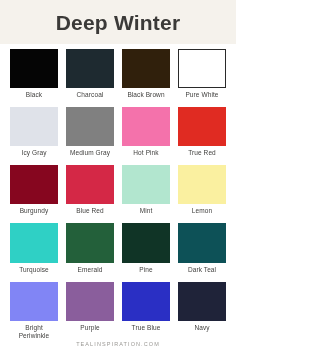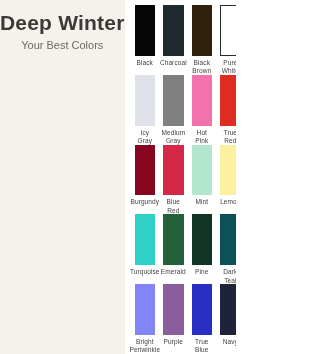--- a/index.html
+++ b/index.html
@@ -13,21 +13,21 @@
     font-family: "Liberation Sans", sans-serif;
     background: #ffffff;
     overflow: hidden;
   }
 
   .poster {
     width: 236px;
     height: 354px;
     position: relative;
     display: flex;
-    flex-direction: row;
+    flex-direction: column;
     background: #ffffff;
   }
 
   
   .header {
     background: #f5f2ec;
     padding-top: 11px;
     padding-bottom: 9px;
     text-align: center;
     flex: 0 0 auto;
@@ -107,21 +107,20 @@
     letter-spacing: 1.1px;
   }
 </style>
 </head>
 <body>
 
 <div class="poster">
 
   <div class="header" style="background: rgb(245, 242, 236);">
     <div class="title" style="color: rgb(59, 58, 56);">Deep Winter</div>
-    <div class="subtitle" style="color: rgb(107, 106, 102);">Your Best Colors</div>
   </div>
 
   <div class="grid">
       <div class="row">
         <div class="cell">
           <div class="chip" style="background: rgb(5, 5, 5);"></div>
           <div class="chip-label">Black</div>
         </div>
         <div class="cell">
           <div class="chip" style="background: rgb(30, 42, 48);"></div>

